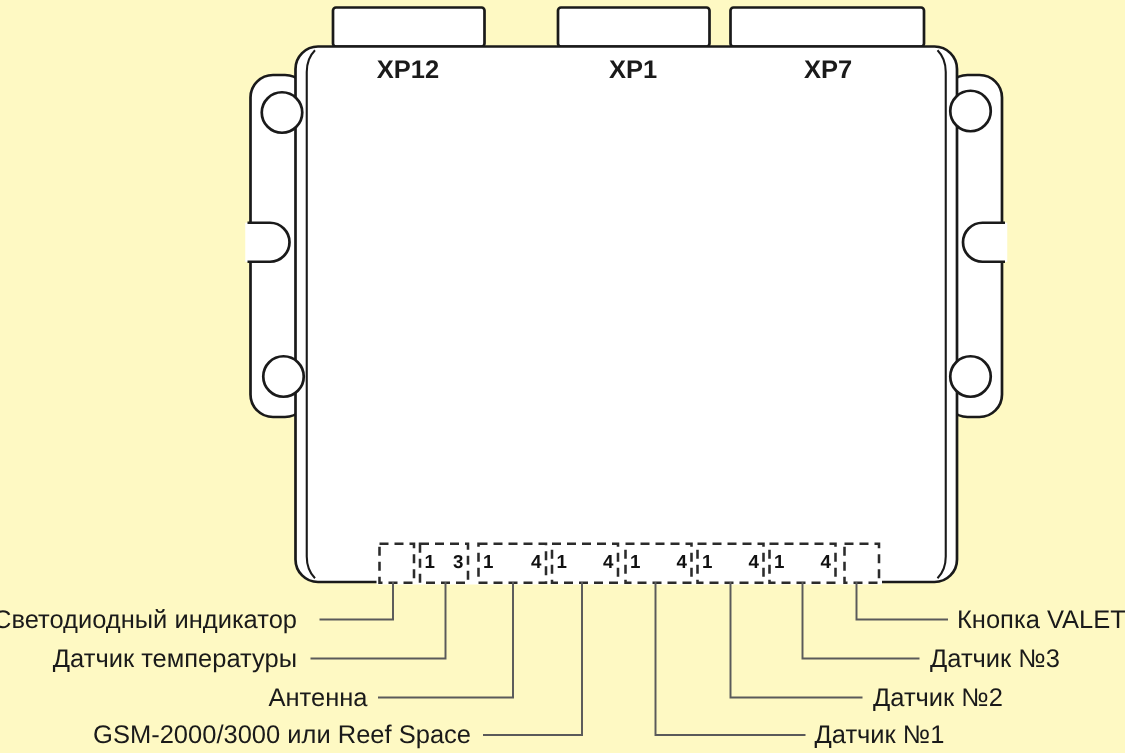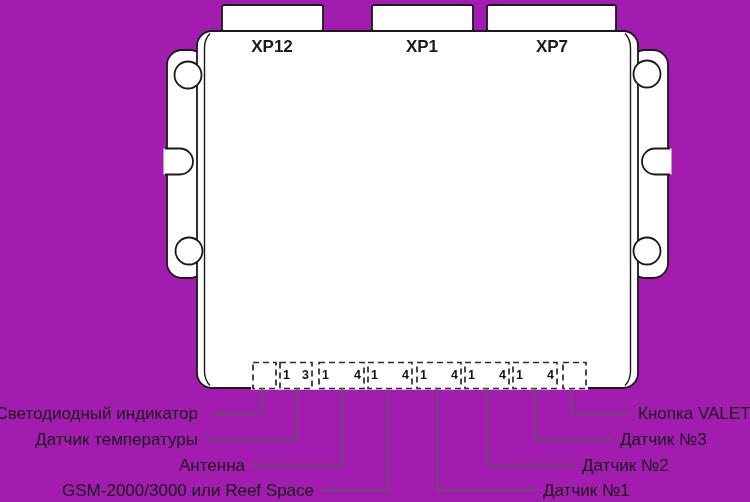--- a/index.html
+++ b/index.html
@@ -1,19 +1,19 @@
 <!DOCTYPE html>
 <html><head>
 <meta charset="utf-8">
 <style>
   html,body{margin:0;padding:0;background:#ffffff;}
   .stage{
     position:relative;
     width:750px;height:502px;
-    background:#a21caf;
+    background:#fef9c3;
     font-family:"Liberation Sans","DejaVu Sans",sans-serif;
     overflow:hidden;
   }
   svg{position:absolute;left:0;top:0;}
   .ln{stroke:#1a1a1a;stroke-width:1.8;fill:#ffffff;}
   .lnf{stroke:#1a1a1a;stroke-width:1.8;fill:none;}
   .thin{stroke:#1a1a1a;stroke-width:1.4;fill:none;}
   .dashbox{stroke:#2b2b2b;stroke-width:1.7;fill:none;stroke-dasharray:6 4;}
   .leader{stroke:#5a5a5a;stroke-width:1.3;fill:none;}
   .eraser{stroke:#ffffff;stroke-width:3.4;fill:none;}

